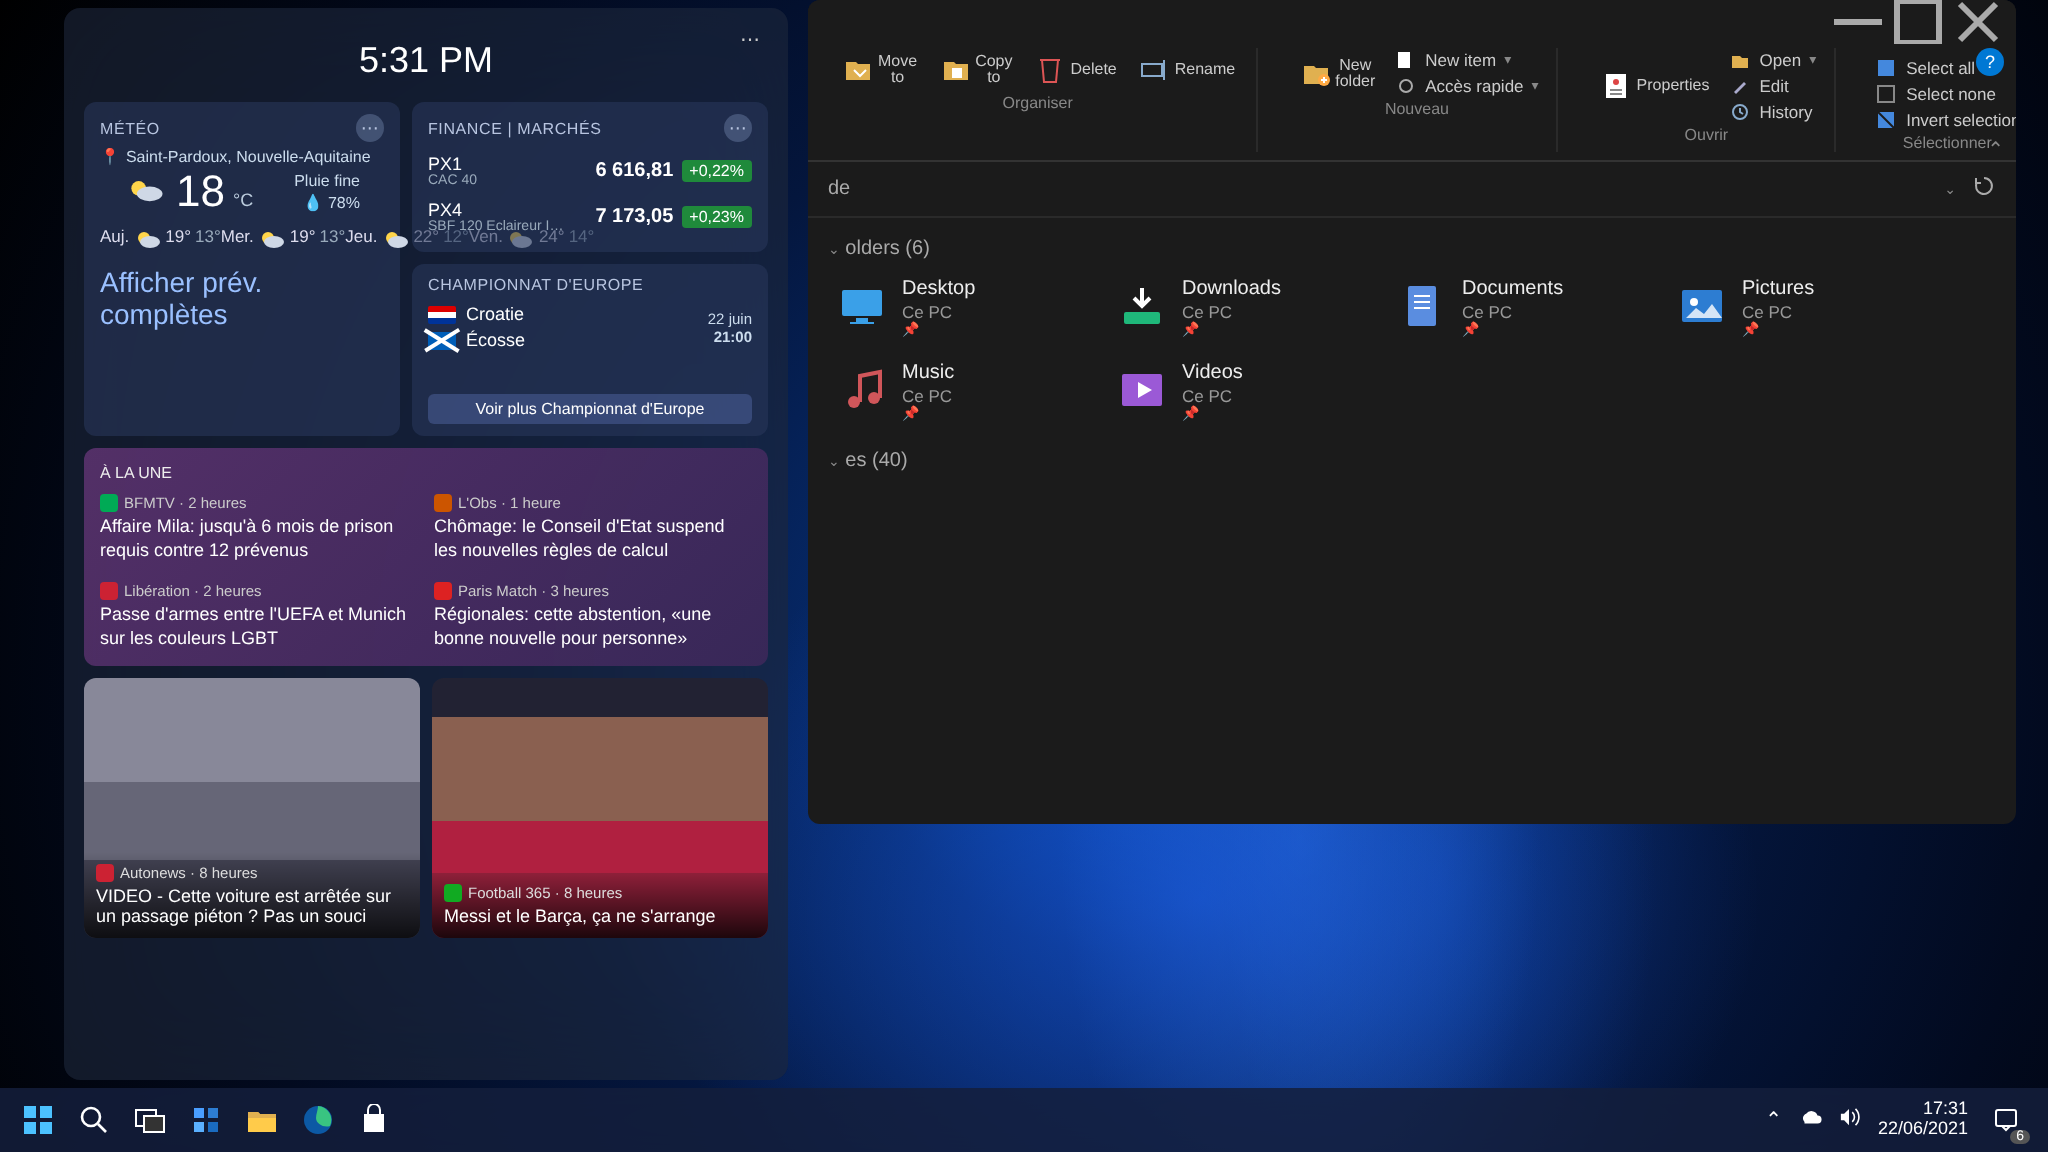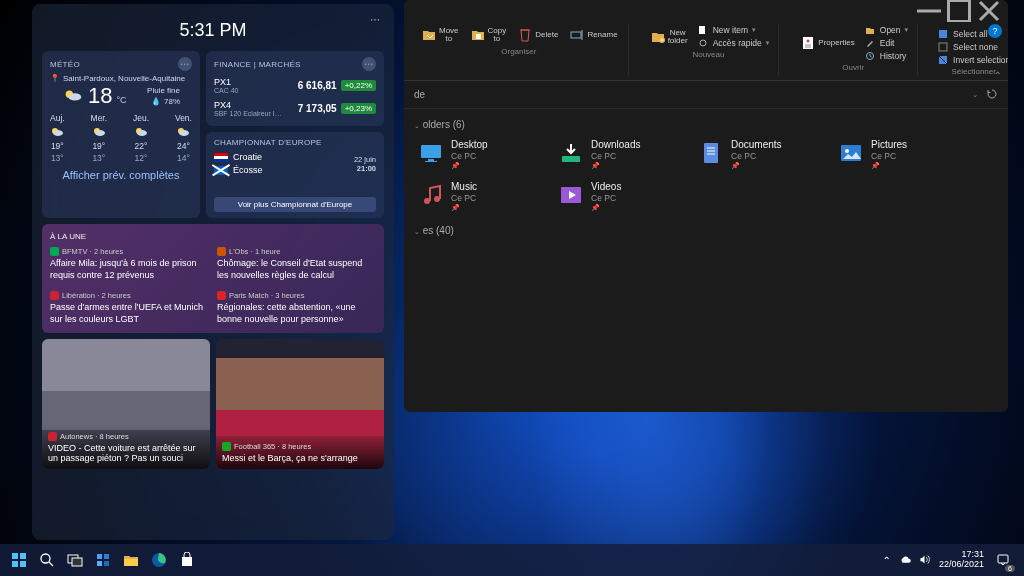--- a/index.html
+++ b/index.html
@@ -81,23 +81,23 @@
 .card-more { width: 14px; height: 14px; border-radius: 50%; background: rgba(120,140,180,.4); display: flex; align-items: center; justify-content: center; cursor: pointer; font-size:9px;}
 
 .weather { width: 158px; }
 .w-loc { font-size: 8px; color: #cde; display:flex; align-items:center; gap:3px; overflow:hidden; white-space:nowrap;}
 .w-row { display: flex; align-items: flex-end; gap: 4px; margin: 2px 12px;}
 .w-icon { width: 22px; height: 22px; }
 .w-temp { font-size: 22px; font-weight: 300; line-height: 1;}
 .w-unit { font-size: 9px; color: #bcd; margin-bottom: 2px;}
 .w-side { margin-left: auto; text-align: right; font-size: 8px; line-height: 1.3; color: #cde;}
 .w-days { display: flex; justify-content: space-between; margin-top: 6px; text-align: center; }
-.w-day { display: flex; flex-direction: column; gap: 2px; font-size: 8.5px; color: #dde;}
+.w-day { display: flex; flex-direction: row; gap: 2px; font-size: 8.5px; color: #dde;}
 .w-day .di { width: 14px; height: 14px; margin: 0 auto;}
-.w-link { text-align: center; font-size: 11px; color: #9ac0ff; margin-top: 6px; cursor: pointer;}
+.w-link { text-align: left; font-size: 14px; color: #9ac0ff; margin-top: 6px; cursor: pointer;}
 
 .finance { width: 178px; }
 .frow { display: flex; align-items: center; justify-content: space-between; padding: 3px 0;}
 .fsym { font-size: 9px; }
 .fsub2 { font-size: 7px; color: #9ab; overflow:hidden; text-overflow:ellipsis; white-space:nowrap; max-width:70px;}
 .fval { font-size: 10px; font-weight: 600;}
 .fchg { background: #1f8a3b; color: #fff; font-size: 8px; padding: 1px 4px; border-radius: 2px; margin-left: 4px;}
 
 .champ { width: 178px; margin-top: 6px; }
 .match { display: flex; align-items: center; gap: 6px; font-size: 9px; padding: 2px 0; justify-content: space-between;}

